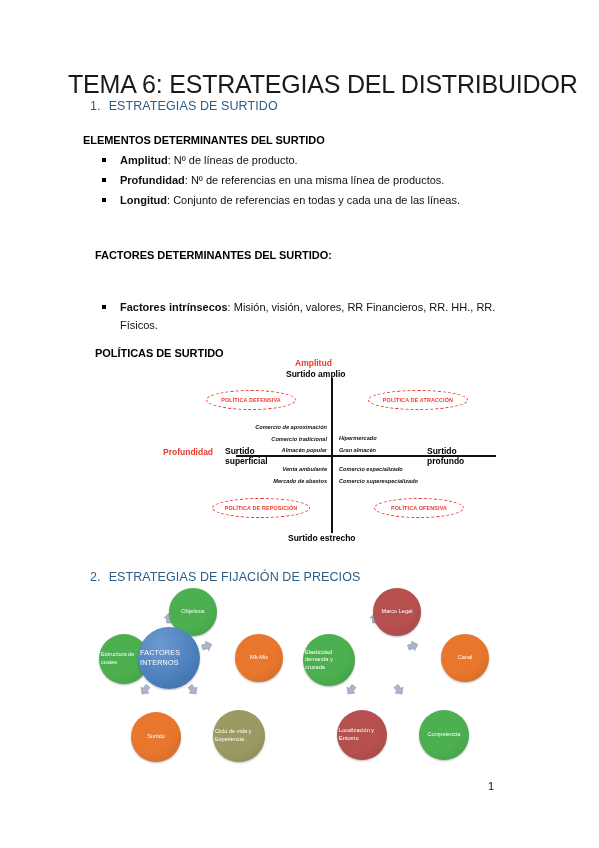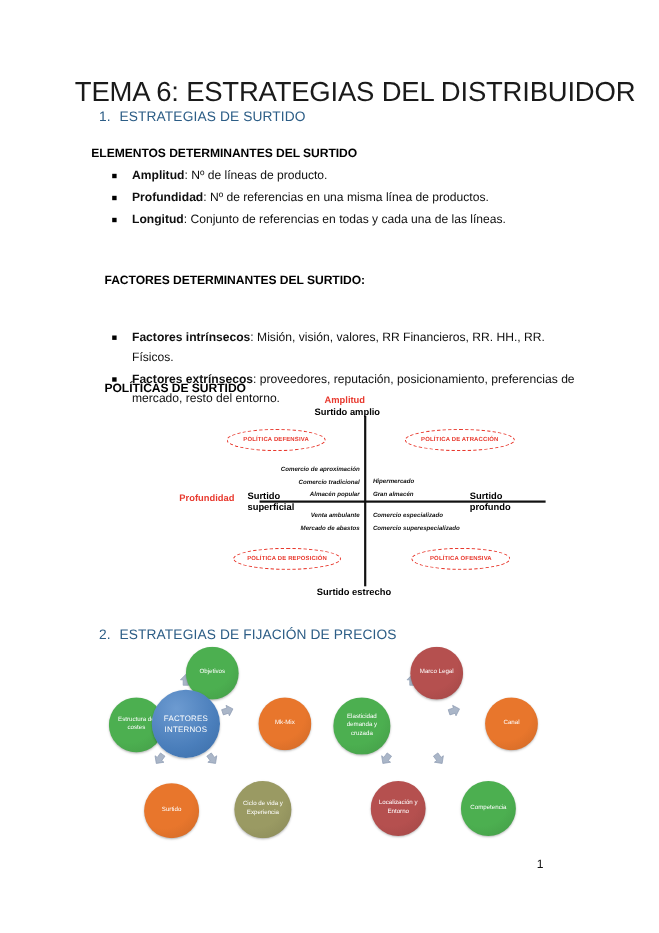--- a/index.html
+++ b/index.html
@@ -196,21 +196,20 @@
   .cluster { position: absolute; top: 0; width: 210px; height: 185px; }
   .cluster.left { left: 0px; }
   .cluster.right { left: 210px; }
 
   .node {
     position: absolute;
     border-radius: 50%;
     display: flex;
     align-items: center;
     justify-content: center;
-    text-align: center;
     color: #ffffff;
     font-size: 5.6px;
     line-height: 7.6px;
     padding: 2px;
     box-sizing: border-box;
     box-shadow: 0 1px 2px rgba(0,0,0,0.28);
   }
   .node.center {
     font-size: 7.2px;
     line-height: 10px;
@@ -260,24 +259,20 @@
       <b>Longitud</b><span>: </span><span>Conjunto de referencias en todas y cada una de las líneas.</span>
     </div>
   </div>
 
   <div class="sub-head" style="left:95px; top:249px;">FACTORES DETERMINANTES DEL SURTIDO:</div>
 
   <div class="bullets" style="top:266px;margin-top:33px;">
     <div class="bullet-row">
       <span class="sq"></span>
       <b>Factores intrínsecos</b><span>: </span><span>Misión, visión, valores, RR Financieros, RR. HH., RR. Físicos.</span>
-    </div>
-    <div class="bullet-row">
-      <span class="sq"></span>
-      <b>Factores extrínsecos</b><span>: </span><span>proveedores, reputación, posicionamiento, preferencias de mercado, resto del entorno.</span>
     </div>
   </div>
 
   <div class="sub-head" style="left:95px; top:347px;">POLÍTICAS DE SURTIDO</div>
 
   <div id="quad">
     <div class="vline"></div>
     <div class="hline"></div>
 
     <div class="q-amplitud">Amplitud</div>

